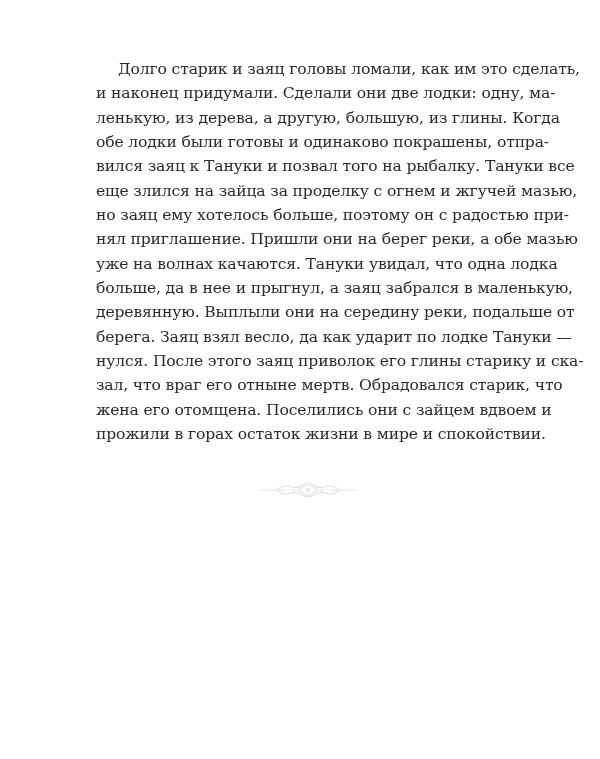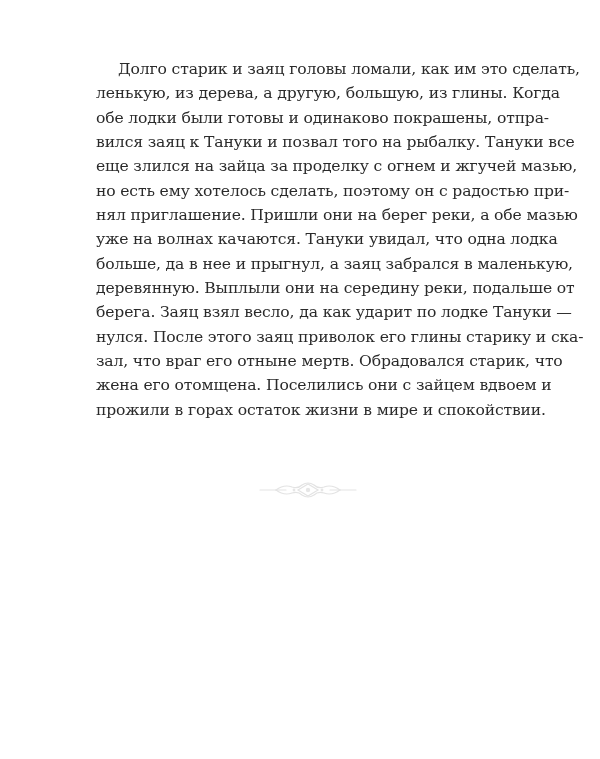--- a/index.html
+++ b/index.html
@@ -50,25 +50,26 @@
       width: 100px;
       height: 20px;
     }
   </style>
 </head>
 <body>
 
 <div class="page">
   <div class="text-block">
     <span class="line indent">Долго старик и заяц головы ломали, как им это сделать,</span>
+    <span class="line">и наконец придумали. Сделали они две лодки: одну, ма-</span>
     <span class="line">ленькую, из дерева, а другую, большую, из глины. Когда</span>
     <span class="line">обе лодки были готовы и одинаково покрашены, отпра-</span>
     <span class="line">вился заяц к Тануки и позвал того на рыбалку. Тануки все</span>
     <span class="line">еще злился на зайца за проделку с огнем и жгучей мазью,</span>
-    <span class="line">но есть ему хотелось сделать, поэтому он с радостью при-</span>
+    <span class="line">но заяц ему хотелось больше, поэтому он с радостью при-</span>
     <span class="line">нял приглашение. Пришли они на берег реки, а обе мазью</span>
     <span class="line">уже на волнах качаются. Тануки увидал, что одна лодка</span>
     <span class="line">больше, да в нее и прыгнул, а заяц забрался в маленькую,</span>
     <span class="line">деревянную. Выплыли они на середину реки, подальше от</span>
     <span class="line">берега. Заяц взял весло, да как ударит по лодке Тануки —</span>
     <span class="line">нулся. После этого заяц приволок его глины старику и ска-</span>
     <span class="line">зал, что враг его отныне мертв. Обрадовался старик, что</span>
     <span class="line">жена его отомщена. Поселились они с зайцем вдвоем и</span>
     <span class="line last">прожили в горах остаток жизни в мире и спокойствии.</span>
   </div>

